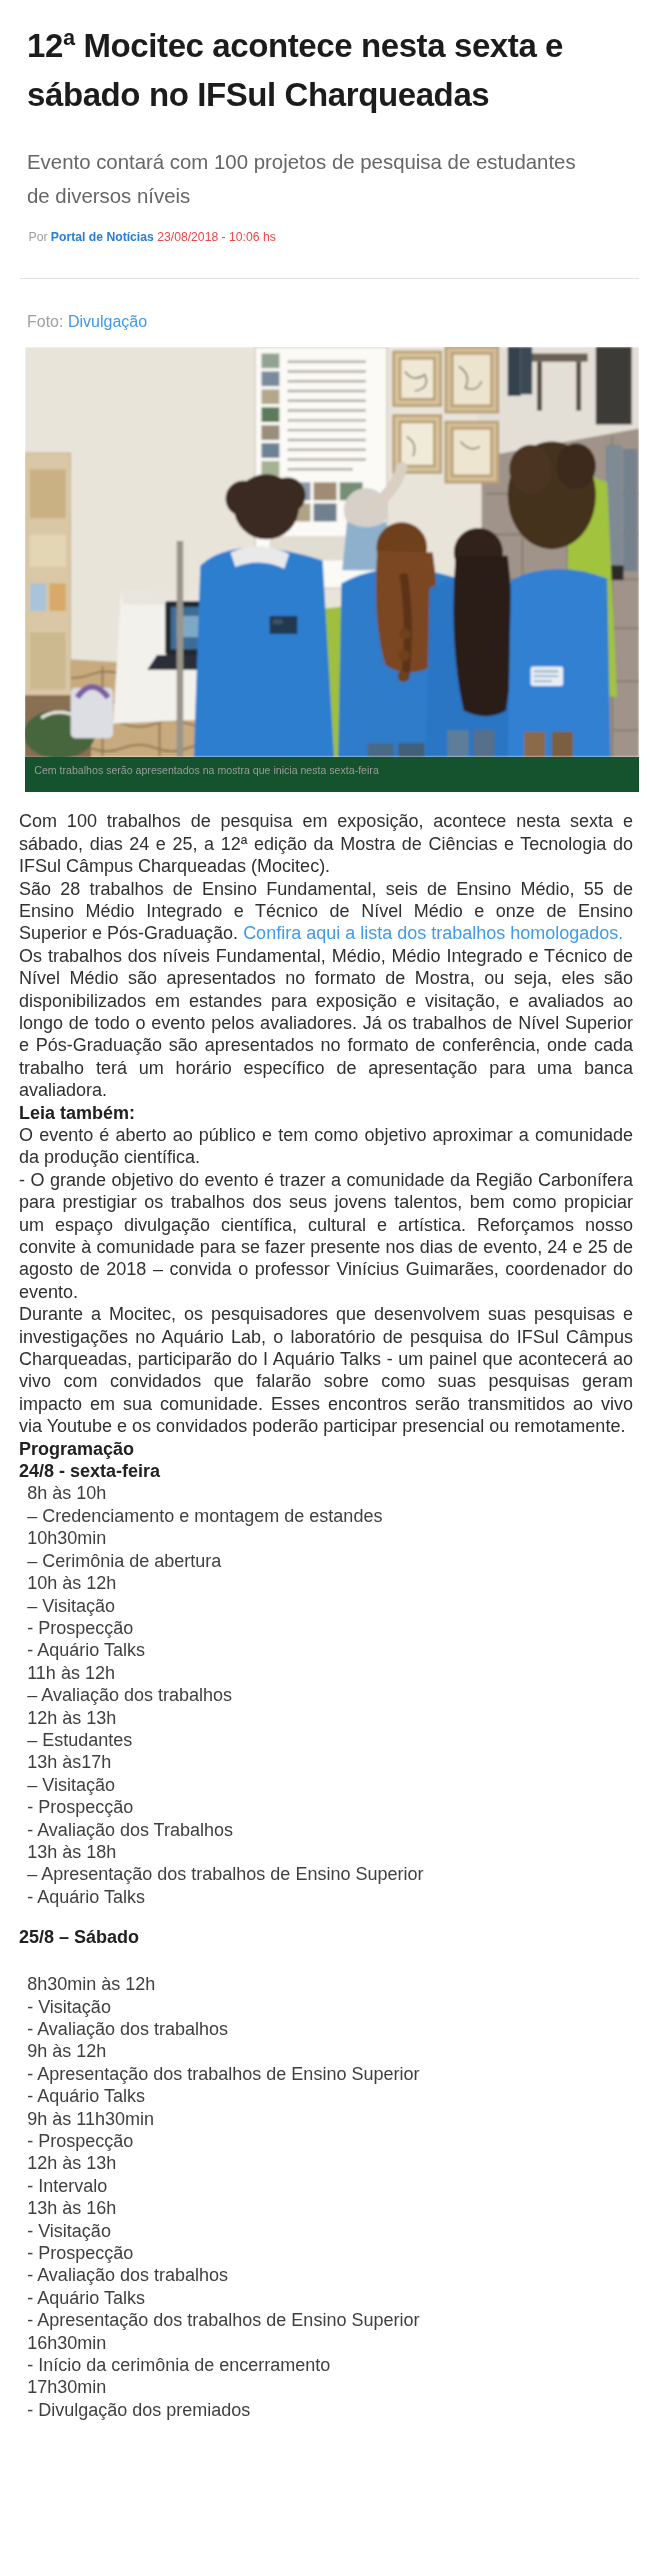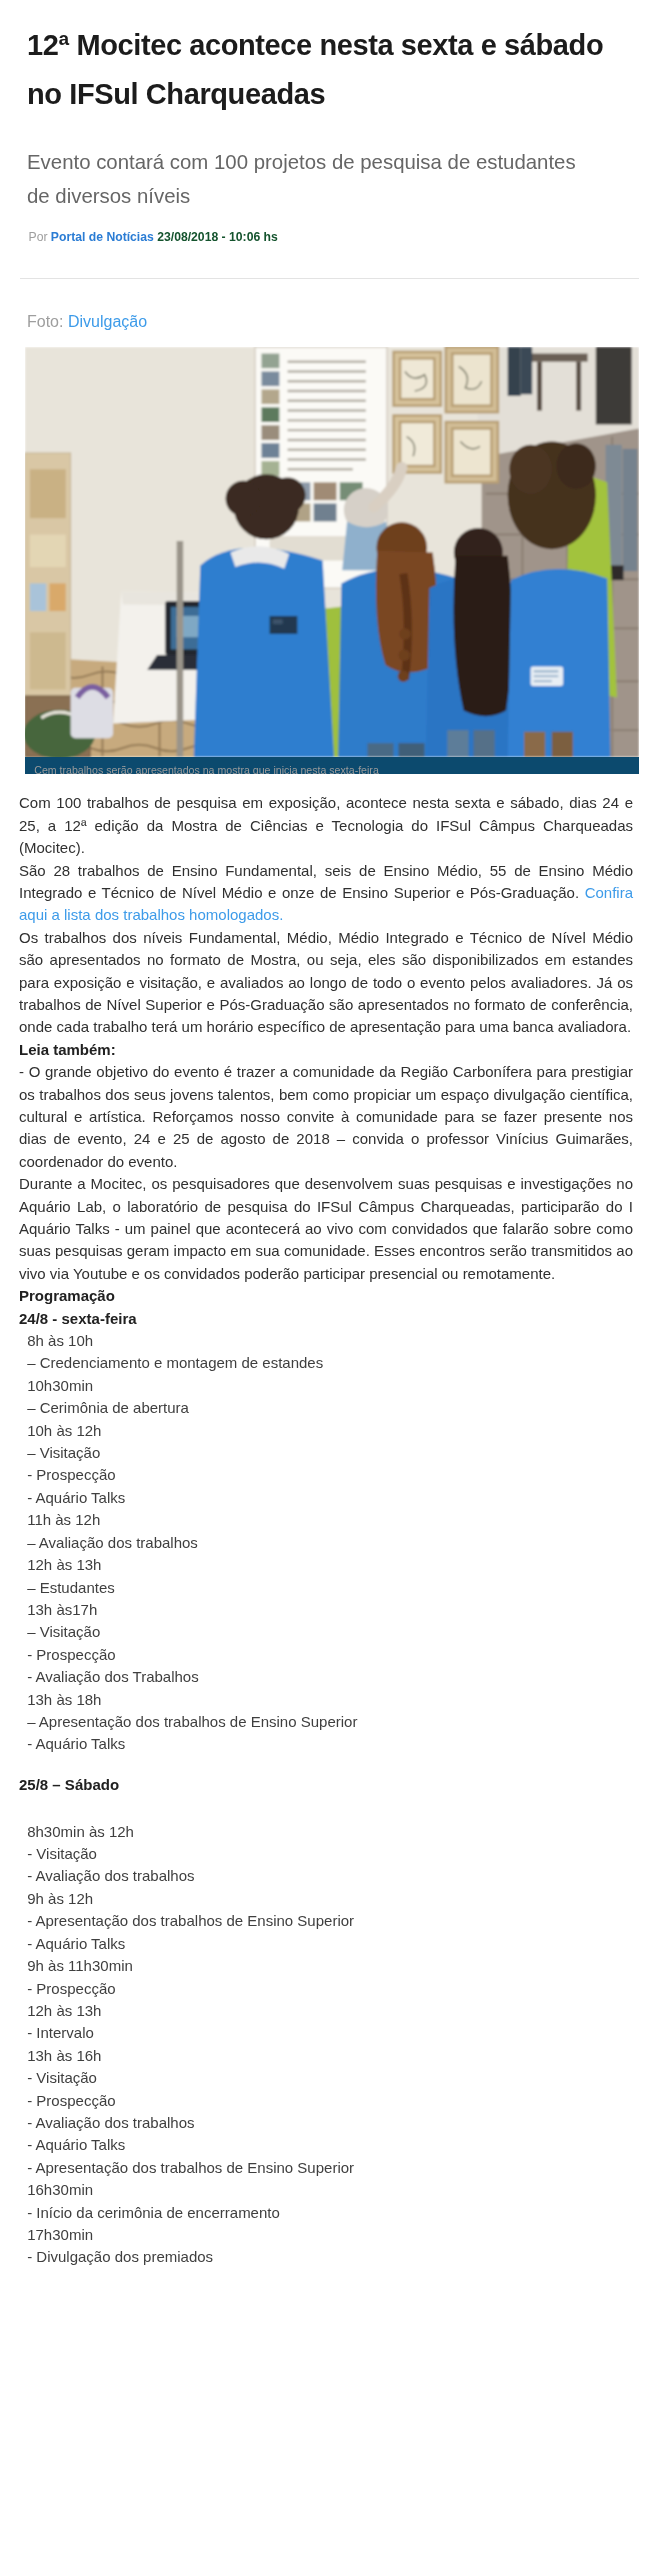--- a/index.html
+++ b/index.html
@@ -1,41 +1,41 @@
 <!DOCTYPE html>
 <html lang="pt" style="font-size:13px"><head>
 <meta charset="utf-8">
 <style>
   html,body{margin:0;padding:0;background:#ffffff;}
   .page{
     width:652px;height:2576px;overflow:hidden;background:#ffffff;
     font-family:"Liberation Sans", sans-serif;color:#2f2f2f;position:relative;
   }
   .title{
-    margin:21px 11.4px 0 27px;font-size:29px;line-height:49px;font-weight:bold;
+    margin:21px 11.4px 0 27px;font-size:33px;line-height:49px;font-weight:bold;
     color:#1c1c1c;letter-spacing:-0.4px;
   }
   .subtitle{
     margin:26px 49px 0 27px;font-size:20.4px;line-height:34px;font-weight:normal;
     color:#666666;
   }
   .byline{margin:17px 0 0 28.5px;font-size:12.2px;color:#9e9e9e;}
   .byline a{color:#2a7cd4;text-decoration:none;font-weight:bold;}
-  .byline .date{color:#14532d;font-weight:bold;}
+  .byline .date{color:#ef4444;}
   hr.rule{border:none;border-top:0.8px solid #e3e3e3;margin:34px 13px 0 20.4px;}
   .photo-credit{margin:34px 0 8px 27px;font-size:16px;color:#9e9e9e;}
   .photo-credit a{color:#3d9be9;text-decoration:none;}
   .photo-wrap{margin:16.3px 0 0 24.5px;width:614px;}
   .photo-wrap svg{display:block;}
   .caption-bar{
-    width:614px;height:17px;background:#0c4a6e;color:#9b9b9b;font-size:10.6px;
+    width:614px;height:35px;background:#14532d;color:#9b9b9b;font-size:10.6px;
     line-height:27px;padding-left:9.8px;box-sizing:border-box;
     white-space:nowrap;overflow:hidden;
   }
-  .body-col{margin:18px 19px 0 19px;font-size:15px;line-height:22.4px;color:#303030;}
+  .body-col{margin:18px 19px 0 19px;font-size:18px;line-height:22.4px;color:#303030;}
   .body-col p{margin:0;text-align:justify;}
   .body-col a{color:#3d9be9;text-decoration:none;}
   .h-bold{font-weight:bold;color:#212121;margin:0;}
   .mt-block{margin-top:21px;}
   .mt-block2{margin-top:23px;}
   .read-link{display:block;margin:0;}
   .sched-head{font-weight:bold;color:#212121;margin:21px 0 0 8.2px;}
   .sched-head.second{margin-top:18px;}
   .sched-list{margin:0 0 0 8.2px;color:#3f3f3f;}
   .sched-list.gap-top{margin-top:24.5px;}
@@ -221,20 +221,21 @@
   </div>
 
   <div class="body-col">
 
     <p>Com 100 trabalhos de pesquisa em exposição, acontece nesta sexta e sábado, dias 24 e 25, a 12ª edição da Mostra de Ciências e Tecnologia do IFSul Câmpus Charqueadas (Mocitec).</p>
     <p><span>São 28 trabalhos de Ensino Fundamental, seis de Ensino Médio, 55 de Ensino Médio Integrado e Técnico de Nível Médio e onze de Ensino Superior e Pós-Graduação. </span><a href="#">Confira aqui a lista dos trabalhos homologados.</a></p>
     <p>Os trabalhos dos níveis Fundamental, Médio, Médio Integrado e Técnico de Nível Médio são apresentados no formato de Mostra, ou seja, eles são disponibilizados em estandes para exposição e visitação, e avaliados ao longo de todo o evento pelos avaliadores. Já os trabalhos de Nível Superior e Pós-Graduação são apresentados no formato de conferência, onde cada trabalho terá um horário específico de apresentação para uma banca avaliadora.</p>
 
     <p class="h-bold mt-block">Leia também:</p>
 
+    <p class="mt-block">O evento é aberto ao público e tem como objetivo aproximar a comunidade da produção científica.</p>
     <p>- O grande objetivo do evento é trazer a comunidade da Região Carbonífera para prestigiar os trabalhos dos seus jovens talentos, bem como propiciar um espaço divulgação científica, cultural e artística. Reforçamos nosso convite à comunidade para se fazer presente nos dias de evento, 24 e 25 de agosto de 2018 – convida o professor Vinícius Guimarães, coordenador do evento.</p>
 
 
     <p class="mt-block2">Durante a Mocitec, os pesquisadores que desenvolvem suas pesquisas e investigações no Aquário Lab, o laboratório de pesquisa do IFSul Câmpus Charqueadas, participarão do I Aquário Talks - um painel que acontecerá ao vivo com convidados que falarão sobre como suas pesquisas geram impacto em sua comunidade. Esses encontros serão transmitidos ao vivo via Youtube e os convidados poderão participar presencial ou remotamente.</p>
     <p class="h-bold">Programação</p>
 
     <p class="sched-head">24/8 - sexta-feira</p>
     <div class="sched-list">
         <div class="sched-line">8h às 10h</div>
         <div class="sched-line">– Credenciamento e montagem de estandes</div>

